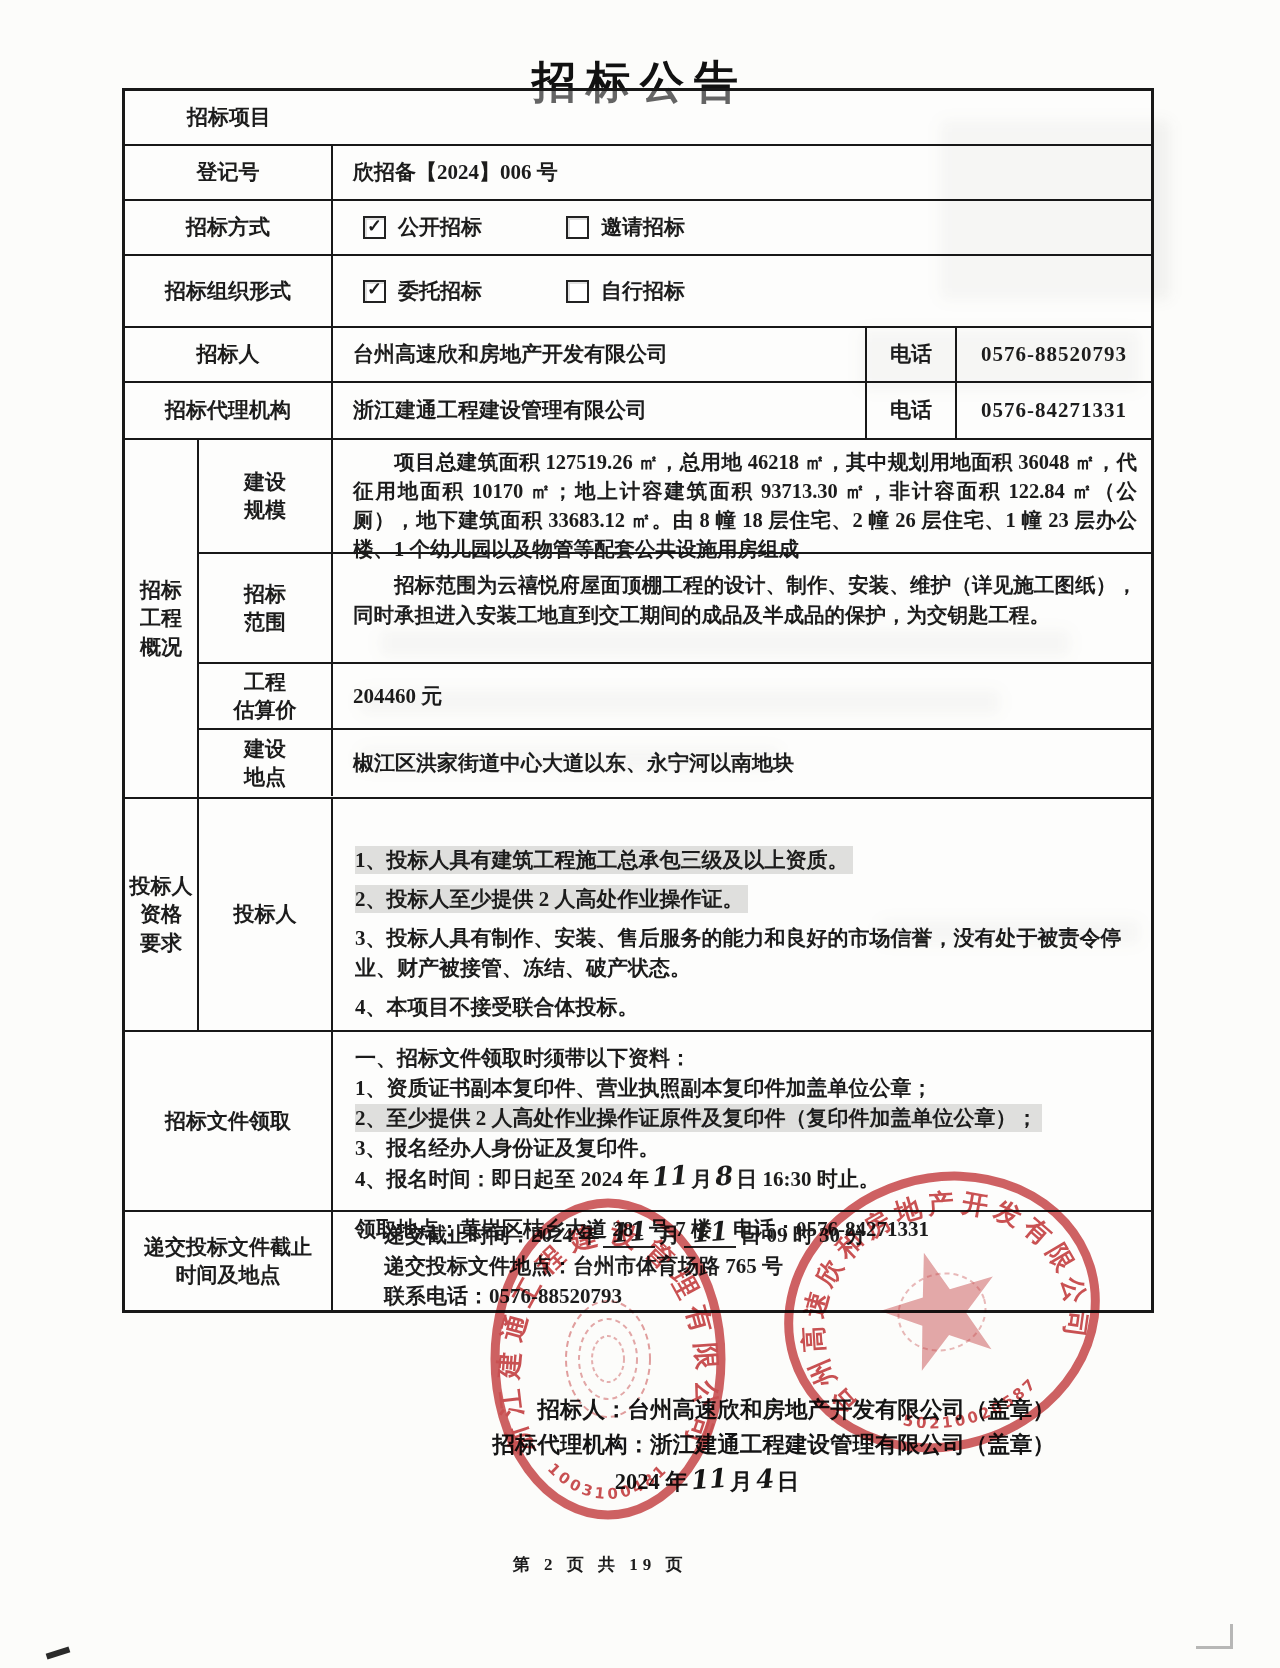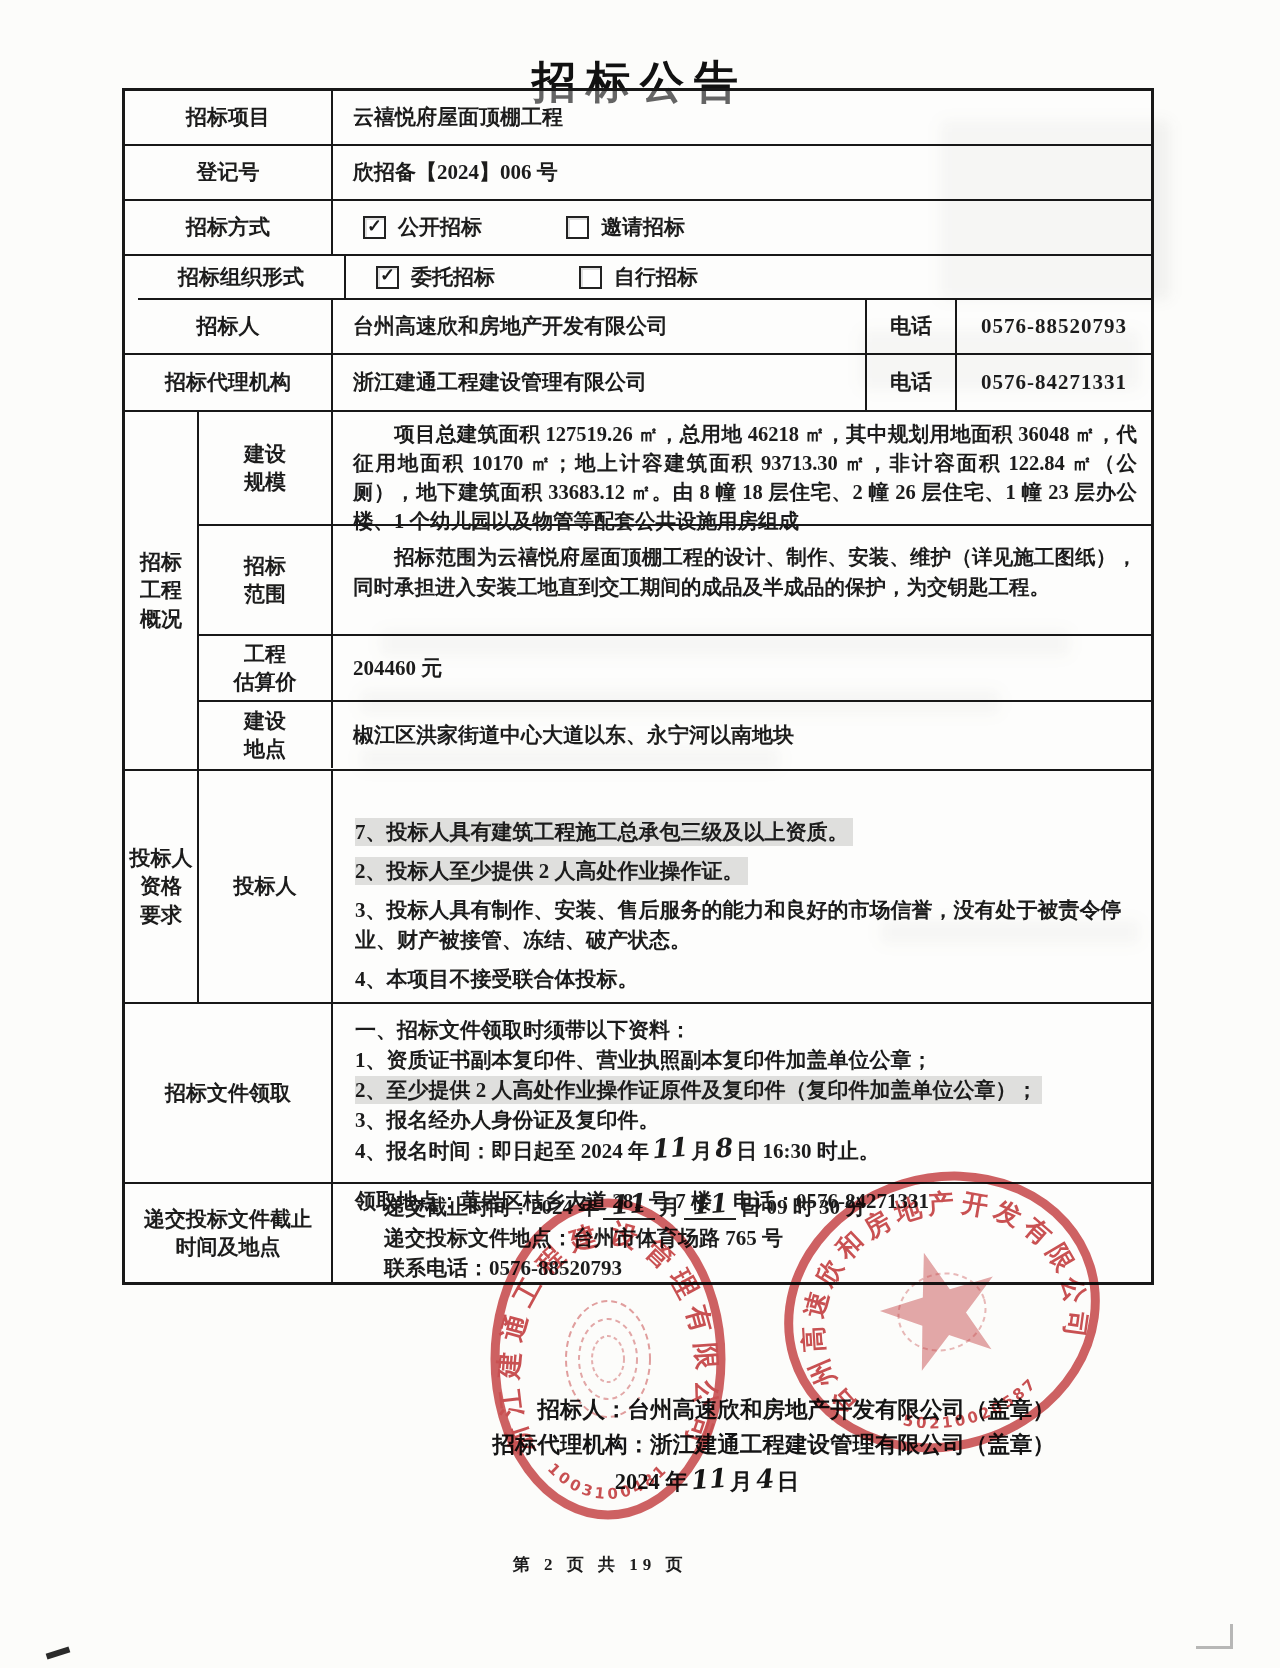--- a/index.html
+++ b/index.html
@@ -87,42 +87,41 @@
   <div class="ghost" style="left:880px;top:920px;width:260px;height:24px;"></div>
   <div class="speck" style="left:46px;top:1650px;width:24px;height:6px;transform:rotate(-18deg);"></div>
   <div class="corner" style="left:1196px;top:1624px;"></div>
 
   <h1 class="doc-title">招标公告</h1>
 
   <div class="tbl">
 
     <div class="trow" style="height:55px;">
       <div class="c lab">招标项目</div>
-      <div class="c val">云禧悦府屋面顶棚工程</div>
     </div>
 
     <div class="trow" style="height:55px;">
       <div class="c lab">登记号</div>
       <div class="c val">欣招备【2024】006 号</div>
     </div>
 
     <div class="trow" style="height:55px;">
       <div class="c lab">招标方式</div>
       <div class="c val ckl">
         <span class="cbx">
             <span class="tick">✓</span>
           </span>
         <span>公开招标</span>
         <span style="width:74px;"></span>
         <span class="cbx empty"></span>
         <span>邀请招标</span>
       </div>
     </div>
 
-    <div class="trow" style="height:44px;margin-left:13px;">
+    <div class="trow" style="height:72px;">
       <div class="c lab">招标组织形式</div>
       <div class="c val ckl">
         <span class="cbx">
             <span class="tick">✓</span>
           </span>
         <span>委托招标</span>
         <span style="width:74px;"></span>
         <span class="cbx empty"></span>
         <span>自行招标</span>
       </div>
@@ -169,21 +168,21 @@
         </div>
       </div>
     </div>
 
     <div class="trow" style="height:233px;">
       <div class="c lab-a">投标人
 资格
 要求</div>
       <div class="c lab-b">投标人</div>
       <div class="c qlist" style="flex:1;">
-        <div class="qi"><span class="hl">7、投标人具有建筑工程施工总承包三级及以上资质。</span></div>
+        <div class="qi"><span class="hl">1、投标人具有建筑工程施工总承包三级及以上资质。</span></div>
         <div class="qi"><span class="hl">2、投标人至少提供 2 人高处作业操作证。</span></div>
         <div class="qi">3、投标人具有制作、安装、售后服务的能力和良好的市场信誉，没有处于被责令停业、财产被接管、冻结、破产状态。</div>
         <div class="qi">4、本项目不接受联合体投标。</div>
       </div>
     </div>
 
     <div class="trow" style="height:180px;">
       <div class="c lab">招标文件领取</div>
       <div class="c clist" style="flex:1;">
         <div>一、招标文件领取时须带以下资料：</div>

